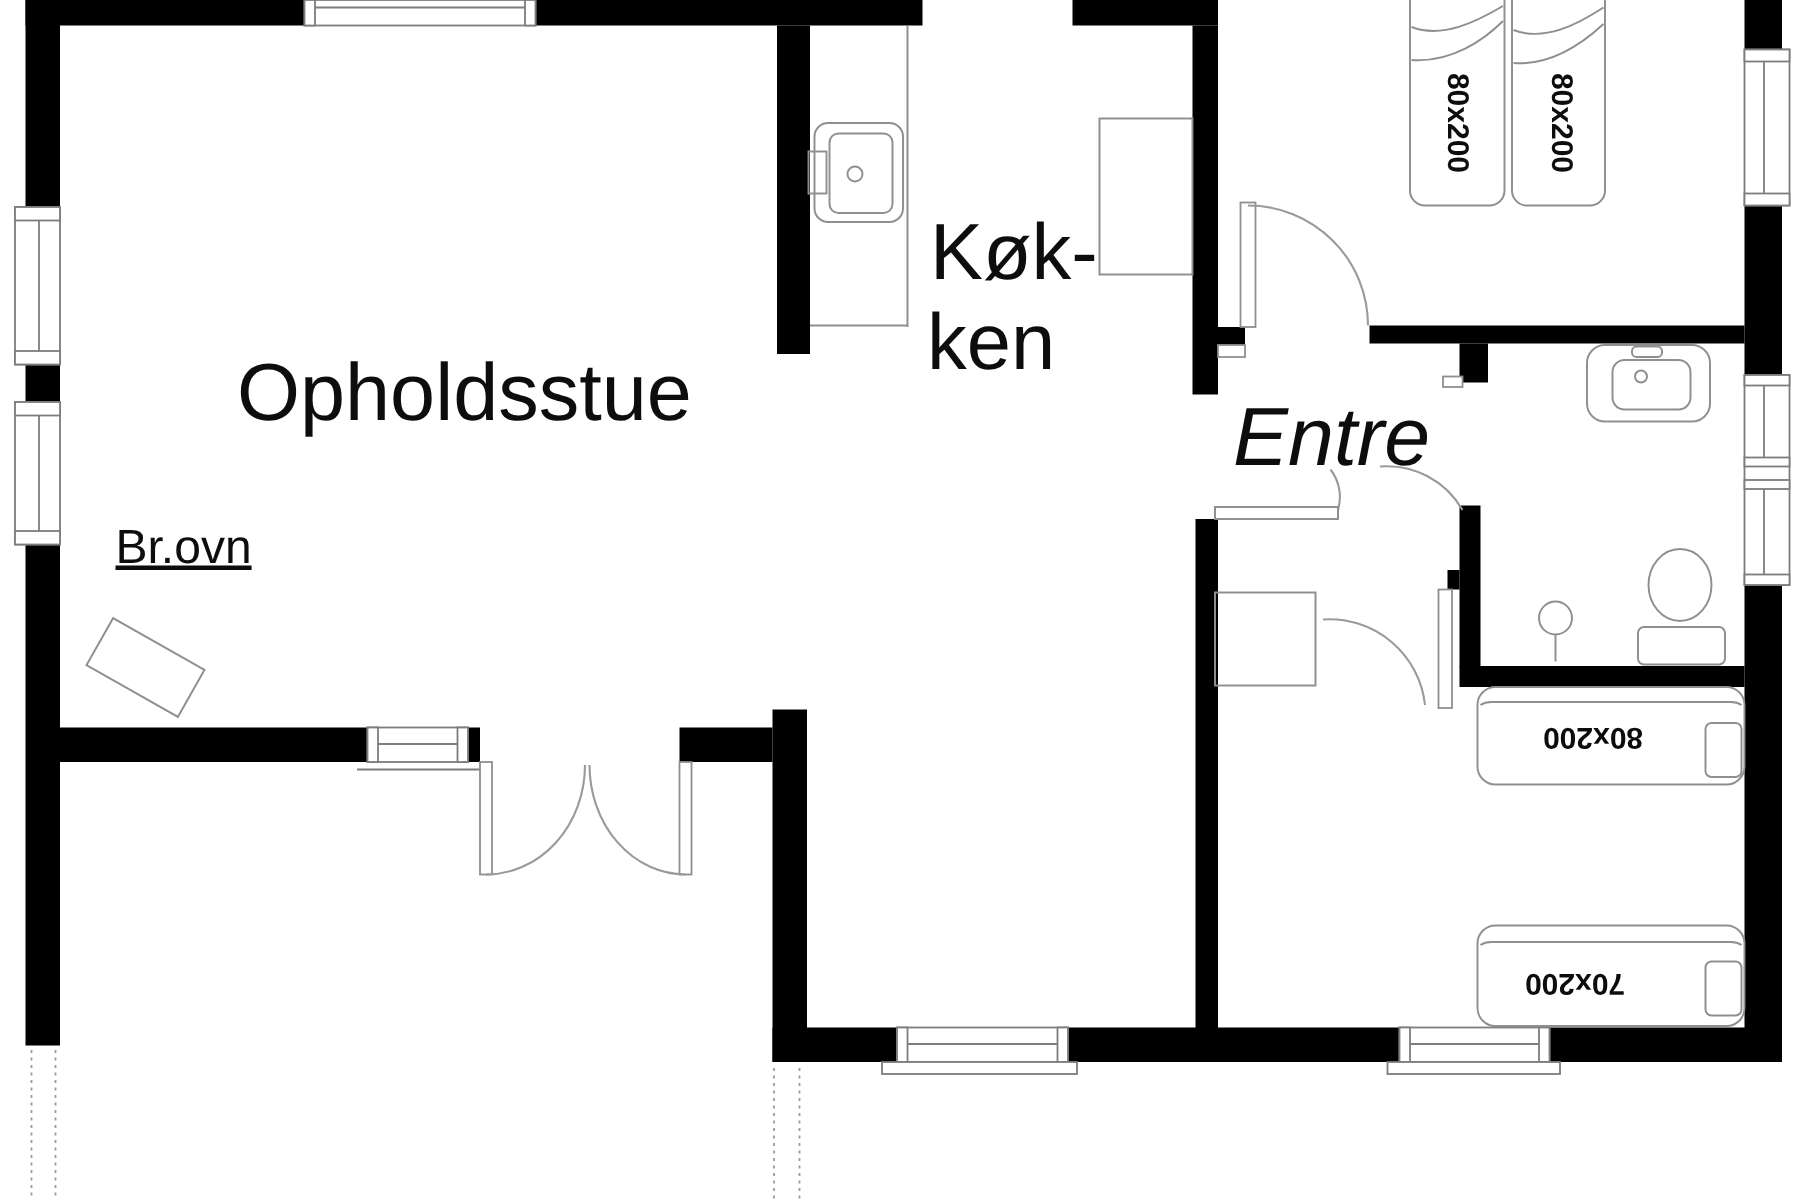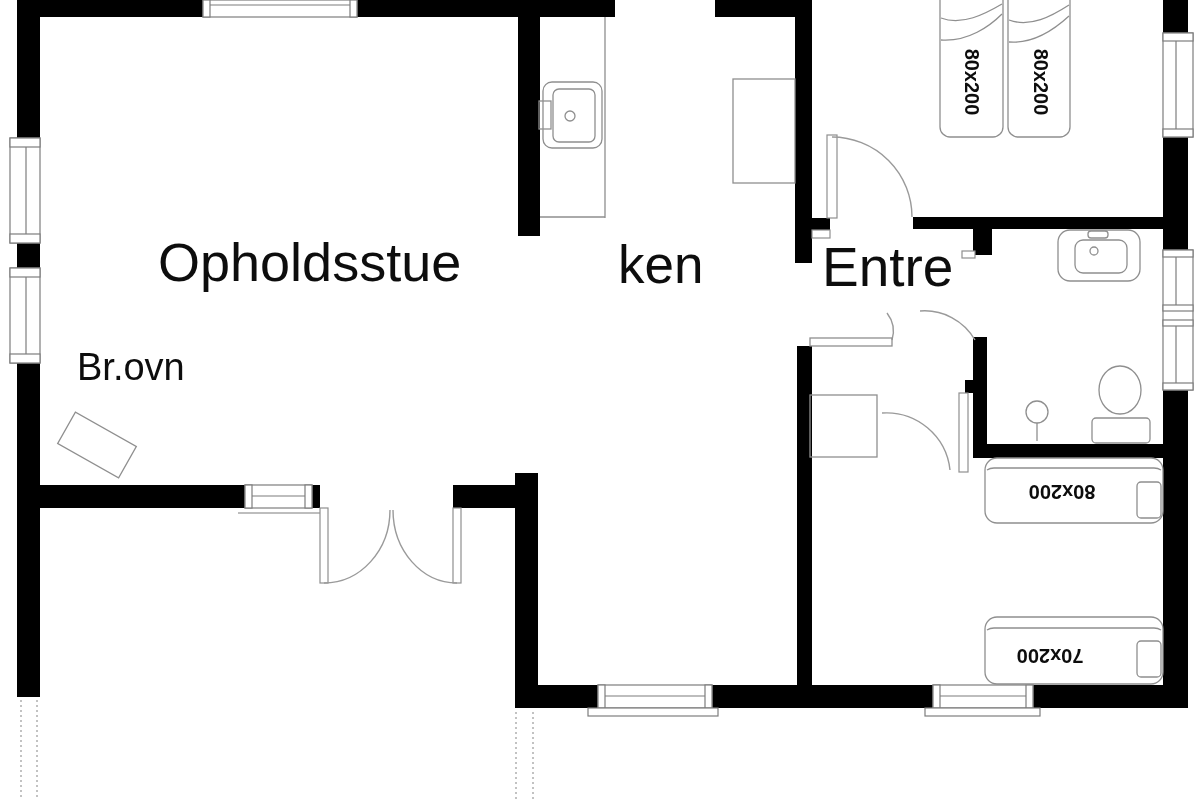--- a/index.html
+++ b/index.html
@@ -187,22 +187,23 @@
 
   <g stroke="#9a9a9a" stroke-width="1.2" stroke-dasharray="2 3">
     <line x1="21" y1="700" x2="21" y2="799"></line>
     <line x1="37" y1="700" x2="37" y2="799"></line>
     <line x1="516" y1="712" x2="516" y2="799"></line>
     <line x1="533" y1="712" x2="533" y2="799"></line>
   </g>
 </svg>
 
 <div class="lbl lbl-room" style="left:118px;top:235px;margin-left:40px;">Opholdsstue</div>
-<div class="lbl" style="left:77px;top:348px;font-size:38px;">Br.ovn</div>
-<div class="lbl" style="left:618px;top:202px;font-size:53px;margin-top:36px;">ken</div>
-<div class="lbl" style="left:822px;top:240px;font-size:55px;">Entre</div>
+<div class="lbl" style="left:77px;top:348px;font-size:32px;text-decoration:underline;">Br.ovn</div>
+<div class="lbl" style="left:620px;top:142px;font-size:53px;">Køk-</div>
+<div class="lbl" style="left:618px;top:202px;font-size:53px;">ken</div>
+<div class="lbl" style="left:822px;top:264px;font-size:55px;font-style:italic;">Entre</div>
 
 <div class="bedlbl" style="left:971px;top:82px;--r:90deg;">80x200</div>
 <div class="bedlbl" style="left:1040px;top:82px;--r:90deg;">80x200</div>
 <div class="bedlbl" style="left:1062px;top:491px;--r:180deg;">80x200</div>
 <div class="bedlbl" style="left:1050px;top:655px;--r:180deg;">70x200</div>
 
 </div>
 
 </body></html>

